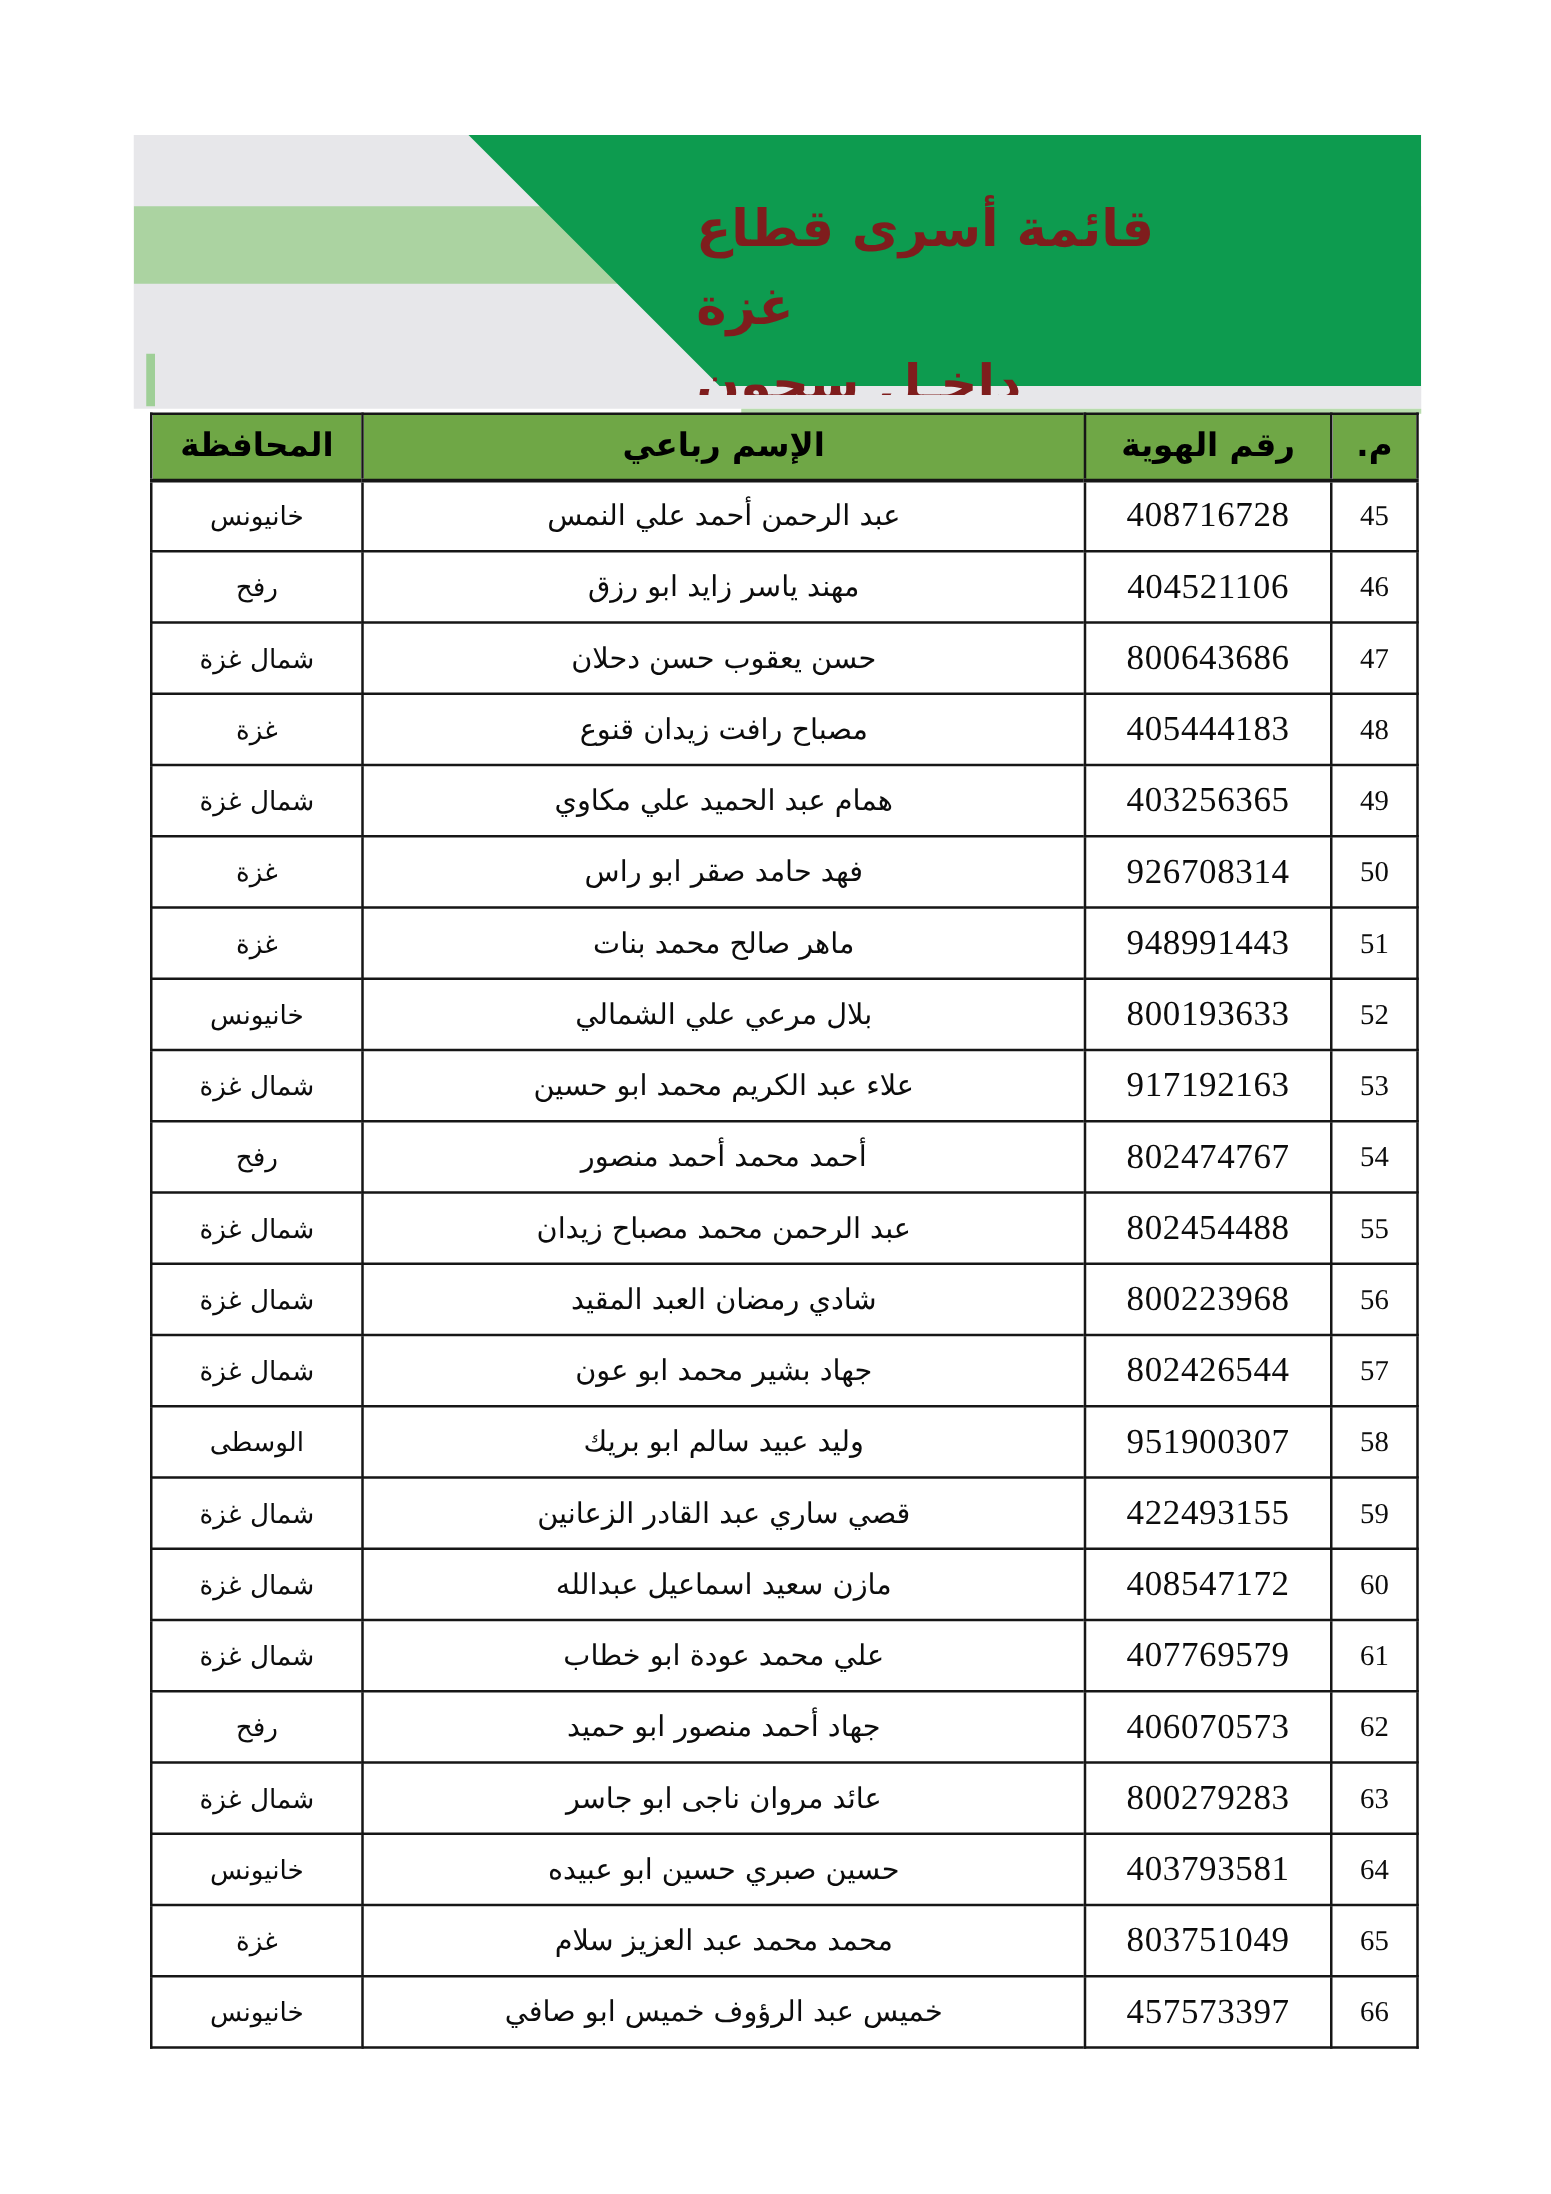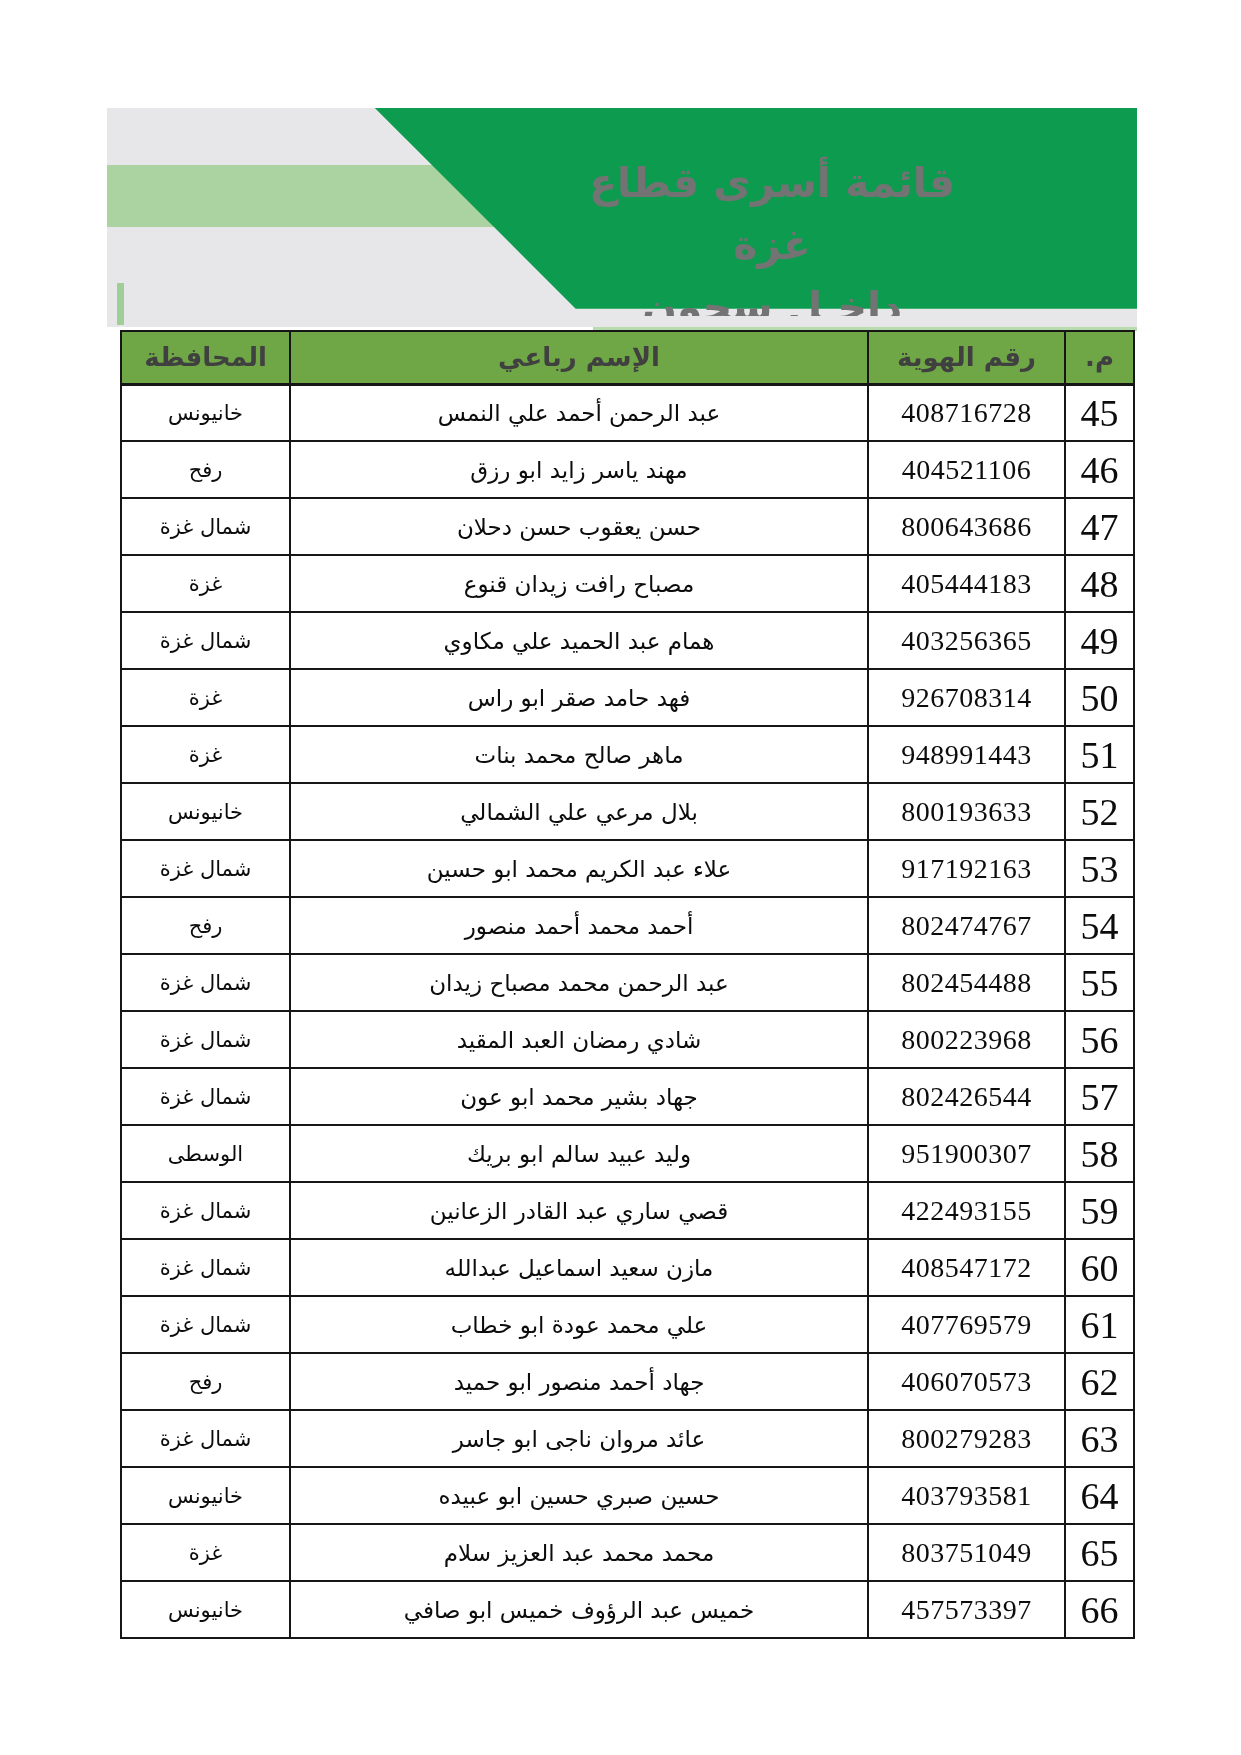--- a/index.html
+++ b/index.html
@@ -28,22 +28,22 @@
     background: #abd3a1;
   }
   .banner-green {
     position: absolute; inset: 0;
     background: #0d9b4f;
     -webkit-clip-path: polygon(26% 0, 100% 0, 100% 96.5%, 45.5% 96.5%);
     clip-path: polygon(26% 0, 100% 0, 100% 96.5%, 45.5% 96.5%);
   }
   .banner-title {
     position: absolute; top: 44px; right: 150px; width: 430px;
-    direction: rtl; text-align: center;
-    color: #737373; font-weight: bold;
+    direction: rtl; text-align: left;
+    color: #7f1d1d; font-weight: bold;
     font-size: 41px; line-height: 62px;
     letter-spacing: 0.5px;
   }
   .gray-strip {
     position: absolute; left: 107px; top: 316px;
     width: 1030px; height: 11px;
     background: #e7e7ea;
   }
   .thin-green-line {
     position: absolute; left: 593px; top: 327px;
@@ -85,31 +85,31 @@
   .prisoners col.c-name   { width: 578px; }
   .prisoners col.c-gov    { width: 169px; }
 
   .prisoners th, .prisoners td {
     border: 2px solid #161616;
     text-align: center; vertical-align: middle;
     overflow: hidden;
   }
   .prisoners th {
     background: #6fa746;
-    color: #404040;
+    color: #000000;
     font-weight: bold;
     font-size: 26px;
     height: 53px;
     border-bottom-width: 3px;
   }
   .prisoners td { height: 57px; background: #ffffff; color: #0c0c0c; }
 
   td.cell-serial {
     font-family: "Liberation Serif", "DejaVu Serif", serif;
-    font-size: 38px; direction: ltr; border-radius: 18px;
+    font-size: 23px; direction: ltr; border-radius: 18px;
   }
   td.cell-id {
     font-family: "Liberation Serif", "DejaVu Serif", serif;
     font-size: 28px; direction: ltr; letter-spacing: 0.5px;
   }
   td.cell-name { font-size: 23px; }
   td.cell-gov  { font-size: 21px; }
 </style>
 </head>
 <body>

